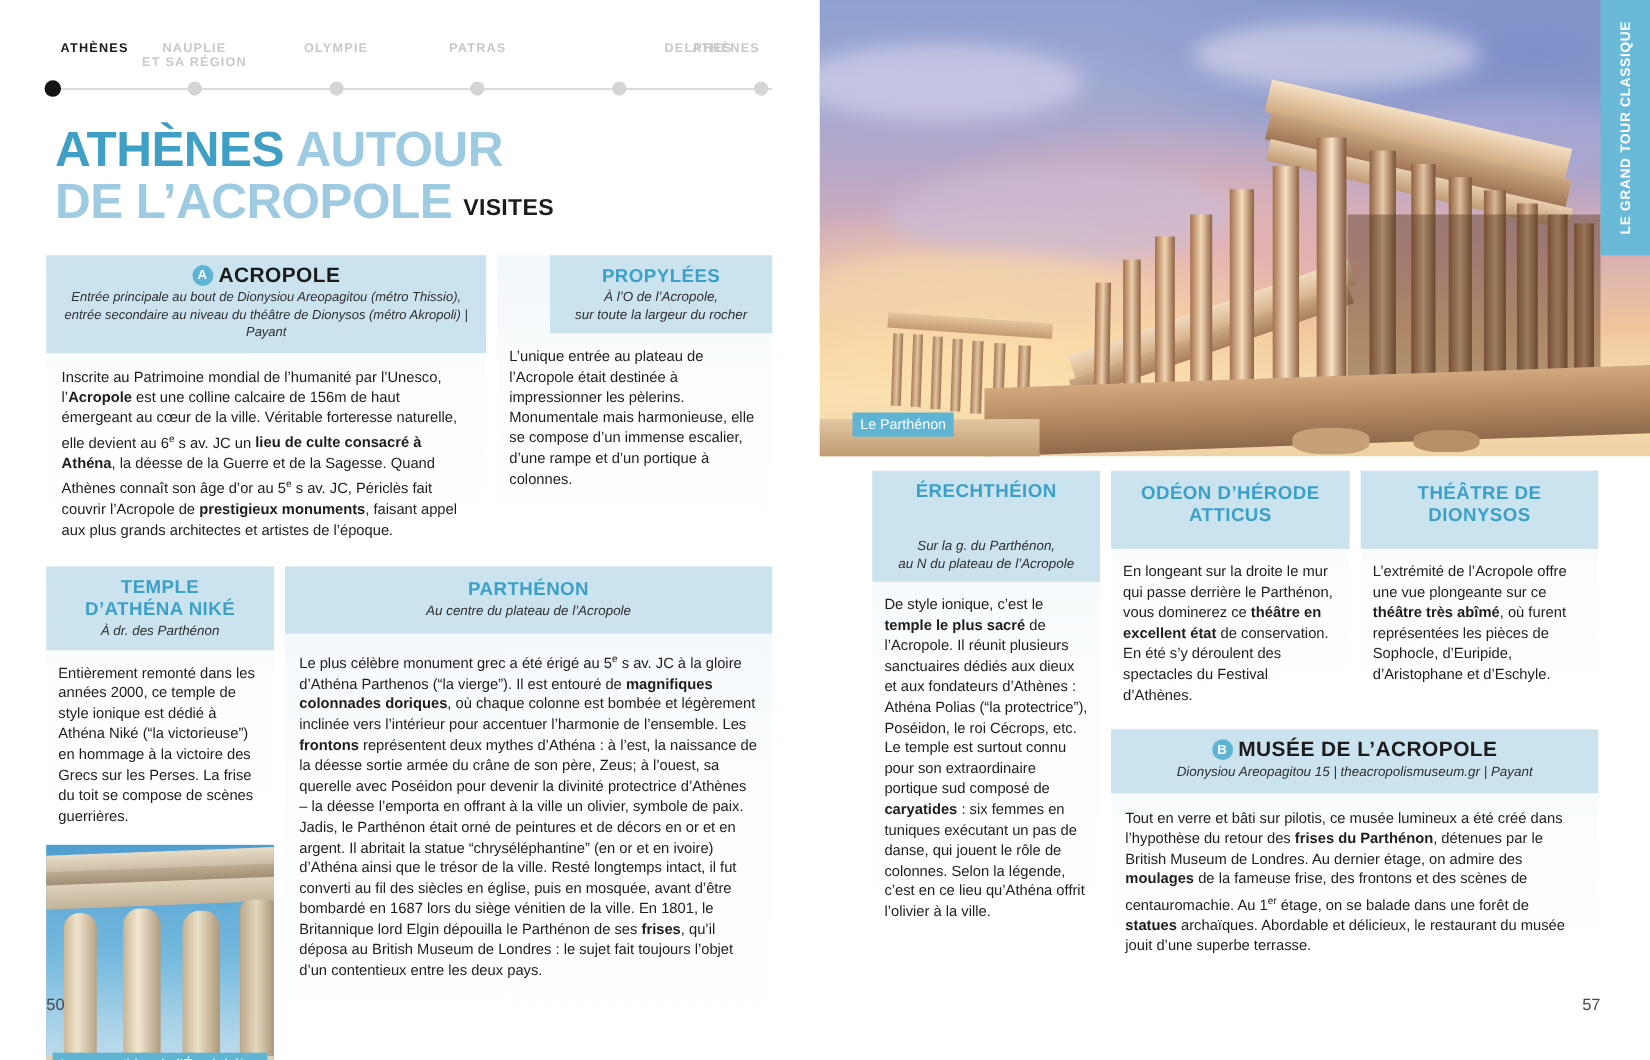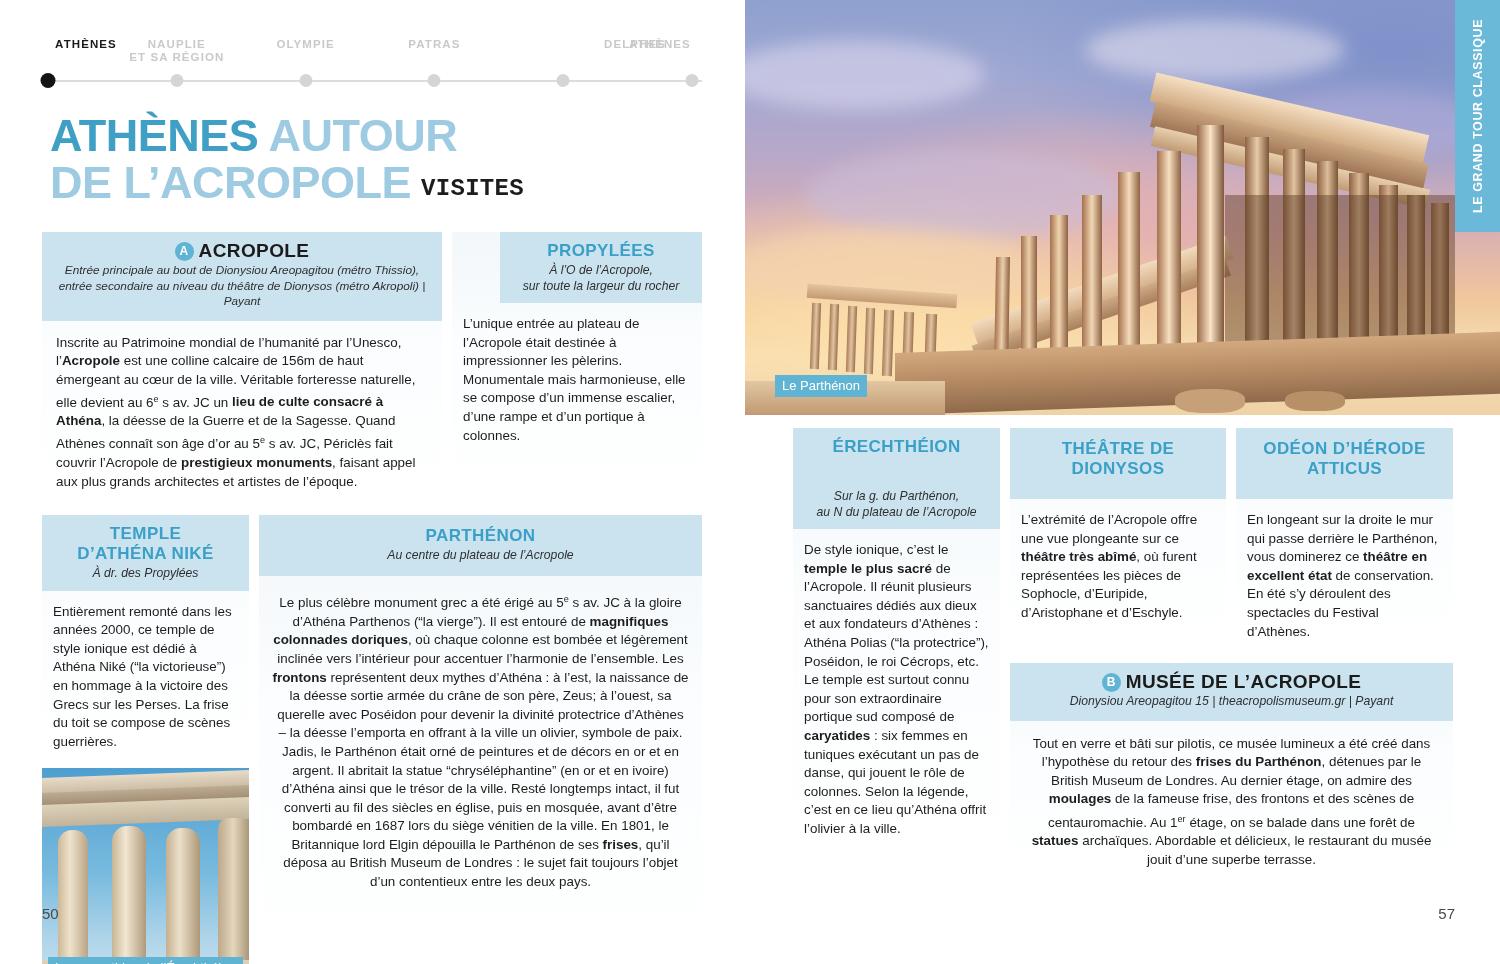--- a/index.html
+++ b/index.html
@@ -51,25 +51,24 @@
   .title-line {
     font-size: 45px;
     font-weight: bold;
     letter-spacing: -0.5px;
     line-height: 47px;
     color: #9ecbe2;
   }
   .title-strong { color: #3f9fc4; }
   .title-visites {
     color: #1c1c1c;
-    font-size: 24px;
+    font-size: 21px;
     letter-spacing: 0.3px;
     margin-left: 10px;
     vertical-align: 3px;
-    font-family: Liberation Mono, monospace;
   }
 
   
   .panel {
     background: linear-gradient(to bottom, #f2f7fa 0%, #fbfdfe 40%, #ffffff 100%);
     position: relative;
   }
   .panel-head {
     background: #cbe3ef;
     padding: 9px 10px 11px 10px;
@@ -252,21 +251,21 @@
       </div>
     </div>
 
     <div class="row mt10">
 
       <div style="width:207px;">
         <div class="panel">
           <div class="panel-head" style="padding-bottom:9px;">
             <div class="panel-title" style="white-space:pre-line;">TEMPLE
 D’ATHÉNA NIKÉ</div>
-            <div class="panel-sub">À dr. des Propylées</div>
+            <div class="panel-sub">À dr. des Parthénon</div>
           </div>
           <div class="panel-body" style="padding-bottom:8px;">Entièrement remonté dans les années 2000, ce temple de style ionique est dédié à Athéna Niké (“la victorieuse”) en hommage à la victoire des Grecs sur les Perses. La frise du toit se compose de scènes guerrières.</div>
         </div>
 
         <div class="photo" style="width:207px;height:218px;margin-top:9px;">
           <div class="caryatid-photo-sky"></div>
 
           <div style="position:absolute;left:-6px;right:-6px;top:6px;height:16px;background:linear-gradient(to bottom,#e8dcc8,#cbbca4);transform:rotate(-2.2deg);"></div>
           <div style="position:absolute;left:-6px;right:-6px;top:21px;height:13px;background:linear-gradient(to bottom,#bdab92,#a08d74);transform:rotate(-2.2deg);"></div>
           <div style="position:absolute;left:-6px;right:-6px;top:33px;height:22px;background:linear-gradient(to bottom,#ded2bb,#c2b39a);transform:rotate(-2.2deg);"></div>
@@ -278,21 +277,21 @@
           <div style="position:absolute;left:0;right:0;bottom:0;height:26px;background:linear-gradient(to bottom,#dfd2bb,#c3b49a);"></div>
           <div class="photo-caption">Les caryatides de l’Érechthéion</div>
         </div>
       </div>
 
       <div class="panel" style="width:443px;">
         <div class="panel-head" style="padding:11px 10px 12px;">
           <div class="panel-title">PARTHÉNON</div>
           <div class="panel-sub">Au centre du plateau de l’Acropole</div>
         </div>
-        <div class="panel-body" style="padding:14px 13px;text-align:center;">
+        <div class="panel-body" style="padding:14px 13px;">
           <span>Le plus célèbre monument grec a été érigé au 5<sup style="font-size:.68em">e</sup> s av. JC à la gloire d’Athéna Parthenos (“la vierge”). Il est entouré de </span><b>magnifiques colonnades doriques</b><span>, où chaque colonne est bombée et légèrement inclinée vers l’intérieur pour accentuer l’harmonie de l’ensemble. Les </span><b>frontons</b><span> représentent deux mythes d’Athéna : à l’est, la naissance de la déesse sortie armée du crâne de son père, Zeus; à l’ouest, sa querelle avec Poséidon pour devenir la divinité protectrice d’Athènes – la déesse l’emporta en offrant à la ville un olivier, symbole de paix.</span><br>
           <span>Jadis, le Parthénon était orné de peintures et de décors en or et en argent. Il abritait la statue “chryséléphantine” (en or et en ivoire) d’Athéna ainsi que le trésor de la ville. Resté longtemps intact, il fut converti au fil des siècles en église, puis en mosquée, avant d’être bombardé en 1687 lors du siège vénitien de la ville. En 1801, le Britannique lord Elgin dépouilla le Parthénon de ses </span><b>frises</b><span>, qu’il déposa au British Museum de Londres : le sujet fait toujours l’objet d’un contentieux entre les deux pays.</span>
         </div>
       </div>
     </div>
 
     <div class="pagenum" style="left:42px;">50</div>
   </div>
 
   <div class="page-right">
@@ -368,47 +367,47 @@
 au N du plateau de l’Acropole</div>
           </div>
           <div class="panel-body">
             <span>De style ionique, c’est le </span><b>temple le plus sacré</b><span> de l’Acropole. Il réunit plusieurs sanctuaires dédiés aux dieux et aux fondateurs d’Athènes : Athéna Polias (“la protectrice”), Poséidon, le roi Cécrops, etc.</span><br>
             <span>Le temple est surtout connu pour son extraordinaire portique sud composé de </span><b>caryatides</b><span> : six femmes en tuniques exécutant un pas de danse, qui jouent le rôle de colonnes. Selon la légende, c’est en ce lieu qu’Athéna offrit l’olivier à la ville.</span>
           </div>
         </div>
 
         <div style="width:443px;">
           <div class="row">
+            <div class="panel" style="width:217px;">
+              <div class="panel-head" style="padding:11px 10px 20px;">
+                <div class="panel-title" style="white-space:pre-line;">ODÉON D’HÉRODE
+ATTICUS</div>
+              </div>
+              <div class="panel-body">
+                <span>En longeant sur la droite le mur qui passe derrière le Parthénon, vous dominerez ce </span><b>théâtre en excellent état</b><span> de conservation. En été s’y déroulent des spectacles du Festival d’Athènes.</span>
+              </div>
+            </div>
+
             <div class="panel" style="width:216px;">
               <div class="panel-head" style="padding:11px 10px 20px;">
                 <div class="panel-title" style="white-space:pre-line;">THÉÂTRE DE
 DIONYSOS</div>
               </div>
               <div class="panel-body">
                 <span>L’extrémité de l’Acropole offre une vue plongeante sur ce </span><b>théâtre très abîmé</b><span>, où furent représentées les pièces de Sophocle, d’Euripide, d’Aristophane et d’Eschyle.</span>
               </div>
             </div>
-
-            <div class="panel" style="width:217px;">
-              <div class="panel-head" style="padding:11px 10px 20px;">
-                <div class="panel-title" style="white-space:pre-line;">ODÉON D’HÉRODE
-ATTICUS</div>
-              </div>
-              <div class="panel-body">
-                <span>En longeant sur la droite le mur qui passe derrière le Parthénon, vous dominerez ce </span><b>théâtre en excellent état</b><span> de conservation. En été s’y déroulent des spectacles du Festival d’Athènes.</span>
-              </div>
-            </div>
           </div>
 
           <div class="panel" style="width:443px;margin-top:10px;">
             <div class="panel-head">
               <div class="panel-title dark"><span class="badge">B</span><span>MUSÉE DE L’ACROPOLE</span></div>
               <div class="panel-sub">Dionysiou Areopagitou 15 | theacropolismuseum.gr | Payant</div>
             </div>
-            <div class="panel-body" style="padding:14px 13px;text-align:center;">
+            <div class="panel-body" style="padding:14px 13px;">
               <span>Tout en verre et bâti sur pilotis, ce musée lumineux a été créé dans l’hypothèse du retour des </span><b>frises du Parthénon</b><span>, détenues par le British Museum de Londres. Au dernier étage, on admire des </span><b>moulages</b><span> de la fameuse frise, des frontons et des scènes de centauromachie. Au 1<sup style="font-size:.68em">er</sup> étage, on se balade dans une forêt de </span><b>statues</b><span> archaïques. Abordable et délicieux, le restaurant du musée jouit d’une superbe terrasse.</span>
             </div>
           </div>
         </div>
       </div>
     </div>
 
     <div class="pagenum" style="right:45px;">57</div>
   </div>
 </div>

